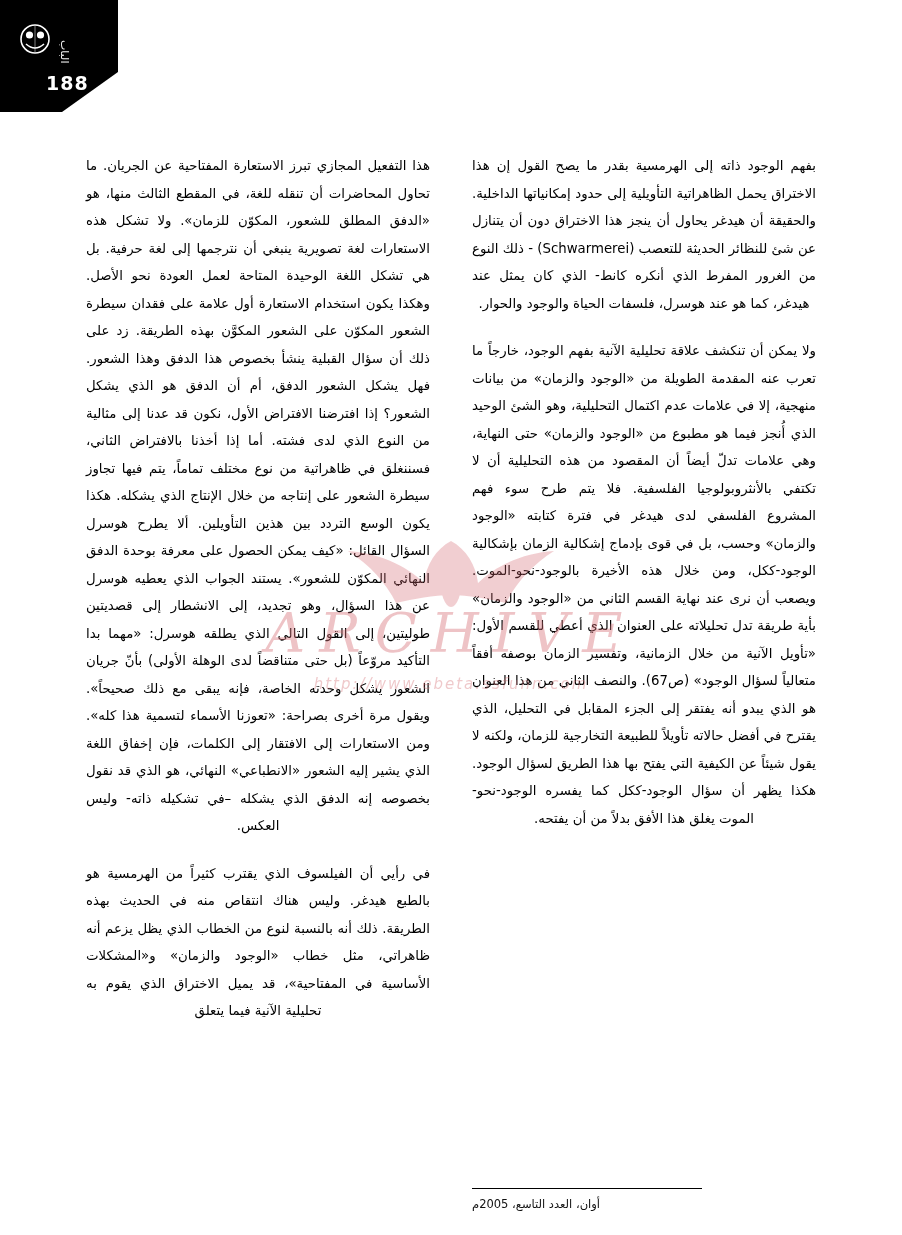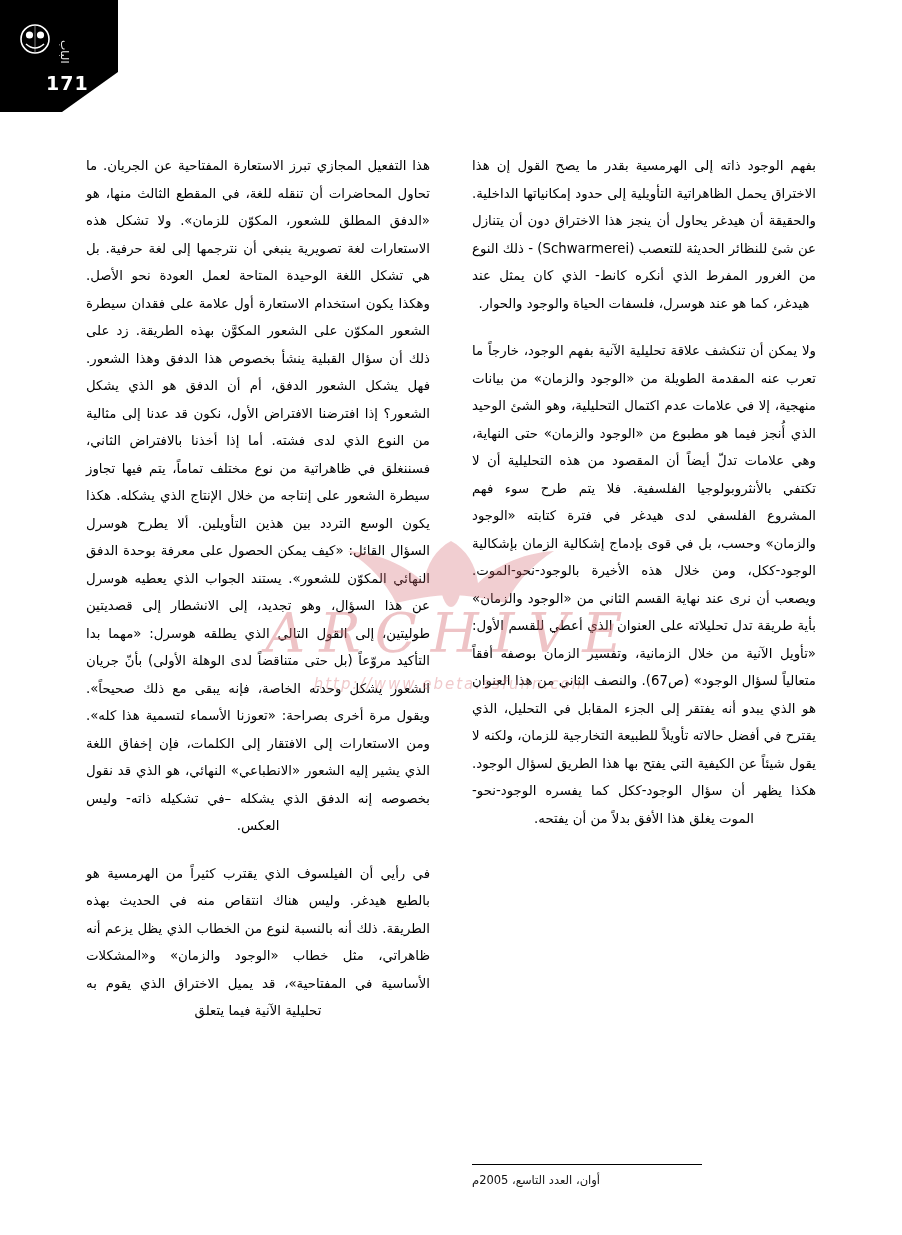--- a/index.html
+++ b/index.html
@@ -120,21 +120,21 @@
     text-align: justify;
     text-align-last: center;
     margin: 0 0 20px 0;
     direction: rtl;
   }
   .para:last-child { margin-bottom: 0; }
 
   
   .footer {
     position: absolute;
-    bottom: 48px;
+    bottom: 24px;
     right: 86px;
     width: 344px;
     text-align: left;
     z-index: 2;
     margin-top: 32px;
   }
   .footer-rule {
     border: 0;
     border-top: 1px solid #000;
     margin: 0 0 4px 0;
@@ -155,21 +155,21 @@
 
 <div class="corner-tab">
   <svg class="corner-logo" viewBox="0 0 34 34">
     <circle cx="17" cy="17" r="14" fill="none" stroke="#ffffff" stroke-width="1.6"></circle>
     <circle cx="11.5" cy="13" r="3.6" fill="#ffffff"></circle>
     <circle cx="22.5" cy="13" r="3.6" fill="#ffffff"></circle>
     <path d="M8 22 Q17 30 26 22" fill="none" stroke="#ffffff" stroke-width="1.6"></path>
     <path d="M17 4 L17 30" stroke="#ffffff" stroke-width="1" opacity=".5"></path>
   </svg>
   <div class="corner-journal-name">الباب</div>
-  <div class="corner-page-number">171</div>
+  <div class="corner-page-number">188</div>
 </div>
 
 <div class="watermark">
   <svg class="wm-wings" viewBox="0 0 330 96">
     <g fill="#d4606a">
       <path d="M165 10 C150 18 140 34 138 52 C120 34 92 22 62 20 C84 34 100 52 110 72 C128 68 148 64 165 64 Z"></path>
       <path d="M165 10 C180 18 190 34 192 52 C210 34 238 22 268 20 C246 34 230 52 220 72 C202 68 182 64 165 64 Z"></path>
       <ellipse cx="165" cy="46" rx="11" ry="30"></ellipse>
     </g>
   </svg>

